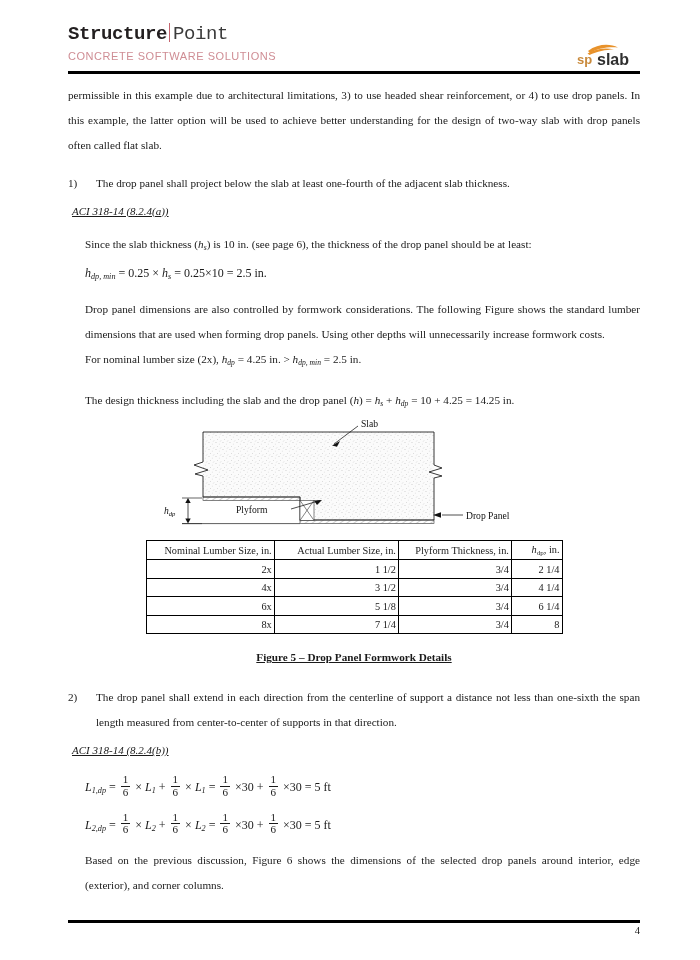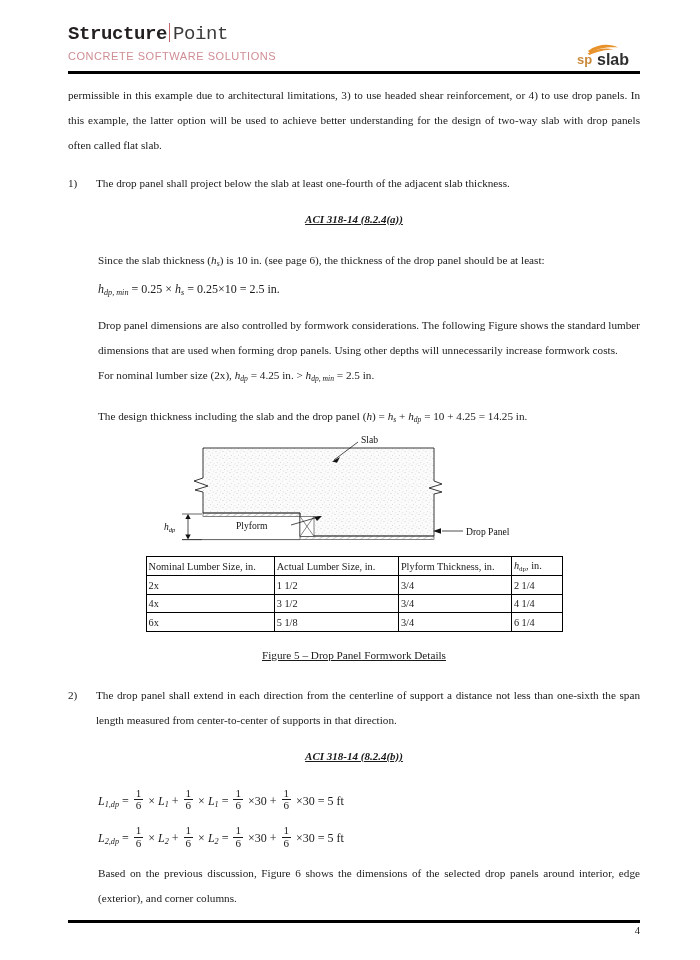--- a/index.html
+++ b/index.html
@@ -85,29 +85,29 @@
 
   
   .numitem {
     display: flex;
     font-size: 11.2px;
     line-height: 25px;
   }
   .numitem .num { width: 28px; flex: 0 0 28px; }
   .numitem .txt { flex: 1; text-align: justify; }
 
-  .indent { margin-left: 30px; }
+  .indent { margin-left: 17px; }
 
   .aci {
-    text-align: center;
+    text-align: left;
     font-size: 11px;
-    font-weight: bold;
+    font-weight: normal;
     font-style: italic;
     line-height: 22px;
-    margin: 12px;
+    margin: 4px;
   }
   .aci span { text-decoration: underline; }
 
   
   .eq {
     font-family: "Liberation Serif", serif;
     font-size: 12px;
     line-height: 26px;
     white-space: nowrap;
   }
@@ -138,34 +138,34 @@
 
   
   table.lumber {
     border-collapse: collapse;
     margin: 0 auto;
     width: 417px;
     font-size: 10.3px;
   }
   table.lumber th, table.lumber td {
     border: 1px solid #000;
-    text-align: left;
+    text-align: right;
     padding: 1px 2px;
     height: 18.5px;
     font-weight: normal;
   }
   table.lumber thead th { height: 19px; }
   table.lumber th sub { font-style: normal; }
 
   .figcaption {
     text-align: center;
     font-size: 11.2px;
     margin-top: 17px;
   }
-  .figcaption span { text-decoration: underline; }
+  .figcaption span { text-decoration: underline; font-weight: bold; }
 
   
   .footer-rule {
     position: absolute;
     left: 68px;
     right: 60px;
     top: 898px;
     height: 2.6px;
     background: #000000;
   }
@@ -328,20 +328,26 @@
           <td>3 1/2</td>
           <td>3/4</td>
           <td>4 1/4</td>
         </tr>
         <tr>
           <td>6x</td>
           <td>5 1/8</td>
           <td>3/4</td>
           <td>6 1/4</td>
         </tr>
+        <tr>
+          <td>8x</td>
+          <td>7 1/4</td>
+          <td>3/4</td>
+          <td>8</td>
+        </tr>
       </tbody>
     </table>
 
     <div class="figcaption"><span>Figure 5 – Drop Panel Formwork Details</span></div>
 
     <div class="gap-lg"></div>
 
     <div class="numitem">
       <div class="num">2)</div>
       <div class="txt">The drop panel shall extend in each direction from the centerline of support a distance not less than one-sixth the span length measured from center-to-center of supports in that direction.</div>

